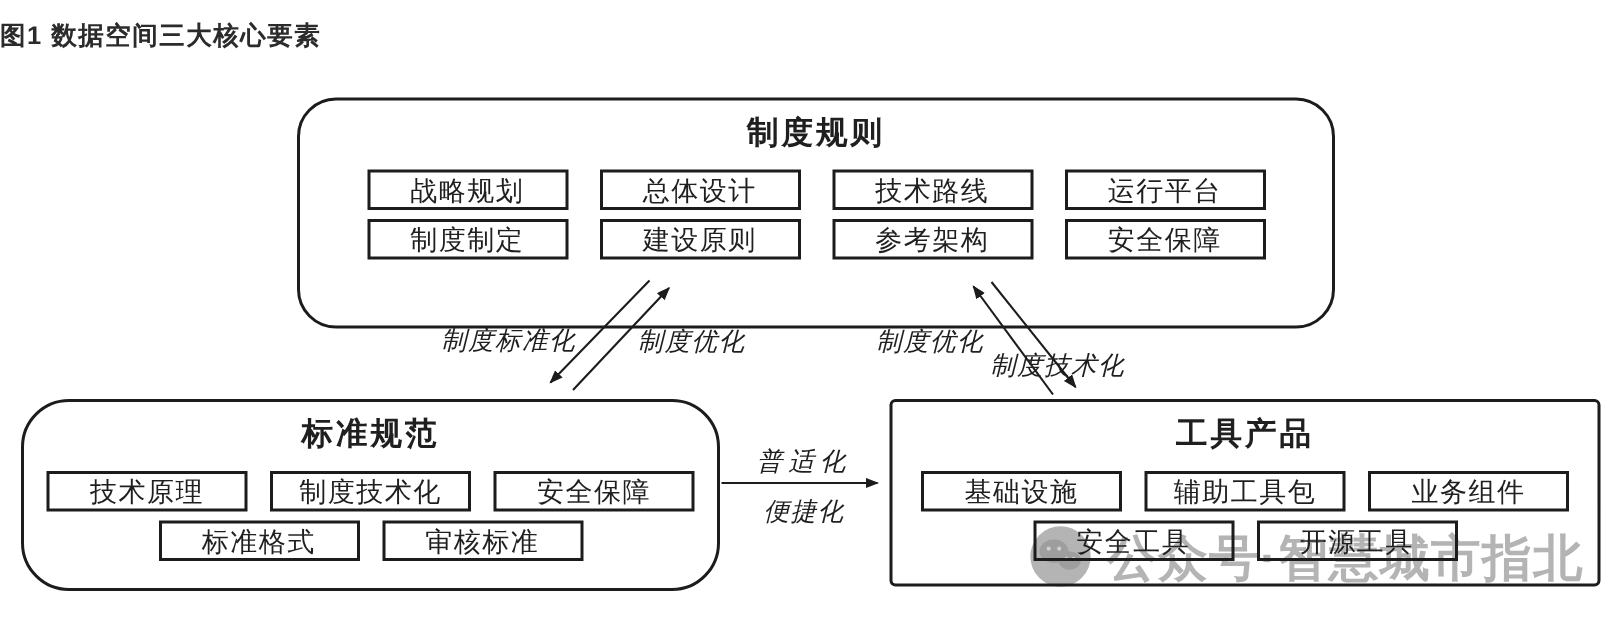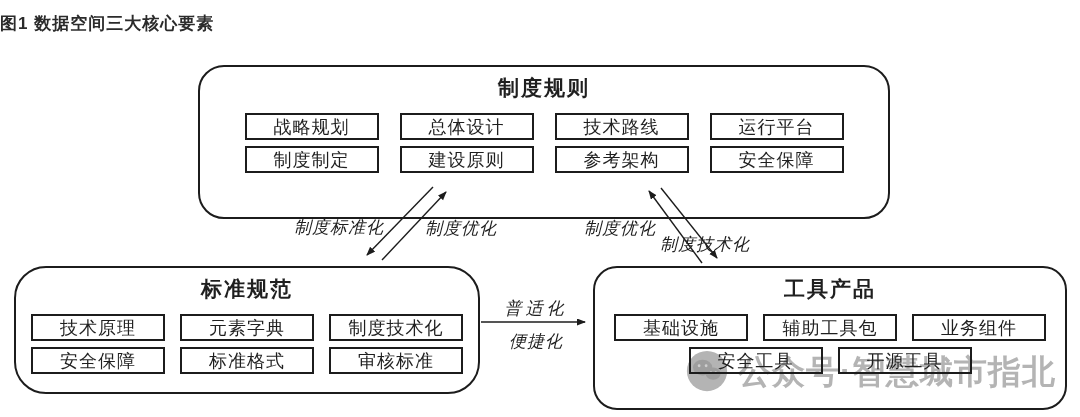--- a/index.html
+++ b/index.html
@@ -25,21 +25,21 @@
   .wm-text{font-size:33px;font-weight:600;letter-spacing:1px;white-space:nowrap;line-height:1;}
   
   .arrows{position:absolute;left:0;top:0;z-index:1;pointer-events:none;}
   
   .group-box{
     position:absolute;border:2.5px solid var(--line);border-radius:26px;
     background:transparent;box-sizing:border-box;z-index:2;
   }
   .box-top{left:198px;top:65px;width:692px;height:154px;}
   .box-left{left:14px;top:266px;width:466px;height:128px;border-radius:32px;}
-  .box-right{left:593px;top:266px;width:474px;height:144px;border-radius:24px;}
+  .box-right{left:593px;top:266px;width:474px;height:125px;border-radius:4px;}
   .group-title{
     position:absolute;top:7px;left:0;width:100%;text-align:center;
     font-size:21px;font-weight:600;letter-spacing:2px;color:var(--text);
   }
   .cells{
     position:absolute;top:46px;left:0;right:0;
     display:flex;flex-wrap:wrap;justify-content:center;align-content:flex-start;
     row-gap:6px;
   }
   .box-top .cells{column-gap:21px;}
@@ -116,21 +116,20 @@
       <div class="cell">建设原则</div>
       <div class="cell">参考架构</div>
       <div class="cell">安全保障</div>
     </div>
   </div>
 
   <div class="group-box box-left">
     <div class="group-title">标准规范</div>
     <div class="cells">
       <div class="cell">技术原理</div>
-      <div class="cell">元素字典</div>
       <div class="cell">制度技术化</div>
       <div class="cell">安全保障</div>
       <div class="cell">标准格式</div>
       <div class="cell">审核标准</div>
     </div>
   </div>
 
   <div class="group-box box-right">
     <div class="group-title">工具产品</div>
     <div class="cells">

